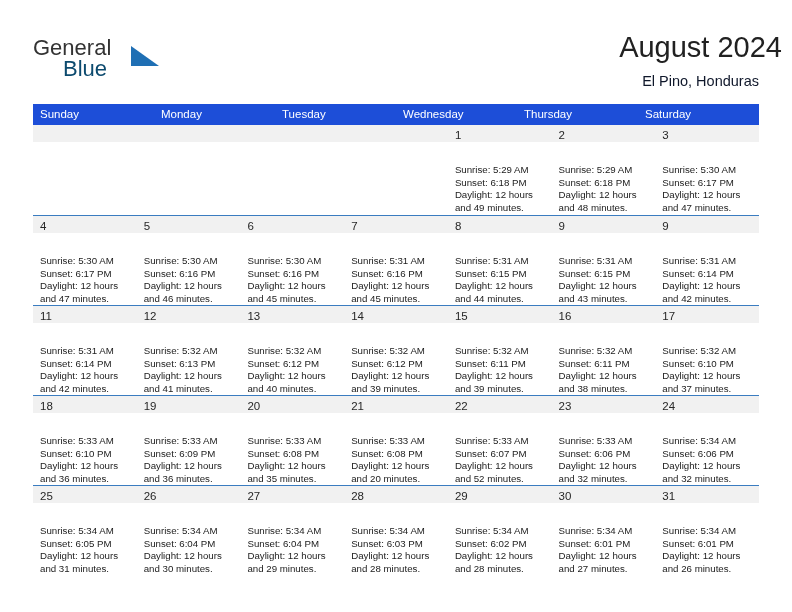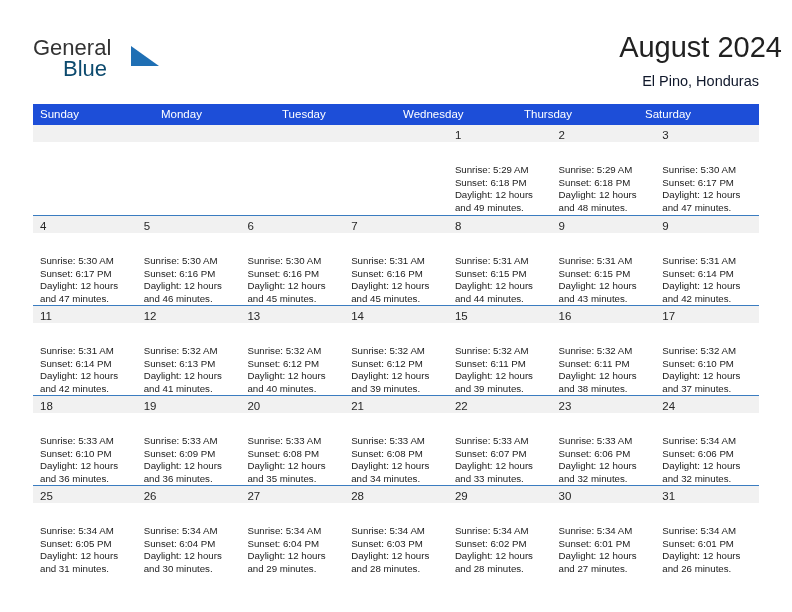--- a/index.html
+++ b/index.html
@@ -392,30 +392,30 @@
               <div>Daylight: 12 hours</div>
               <div>and 35 minutes.</div>
             </div>
           </div>
           <div class="day-cell">
             <div class="day-number-band"><span class="day-number">21</span></div>
             <div class="day-info">
               <div>Sunrise: 5:33 AM</div>
               <div>Sunset: 6:08 PM</div>
               <div>Daylight: 12 hours</div>
-              <div>and 34 minutes.</div>
+              <div>and 20 minutes.</div>
             </div>
           </div>
           <div class="day-cell">
             <div class="day-number-band"><span class="day-number">22</span></div>
             <div class="day-info">
               <div>Sunrise: 5:33 AM</div>
               <div>Sunset: 6:07 PM</div>
               <div>Daylight: 12 hours</div>
-              <div>and 33 minutes.</div>
+              <div>and 52 minutes.</div>
             </div>
           </div>
           <div class="day-cell">
             <div class="day-number-band"><span class="day-number">23</span></div>
             <div class="day-info">
               <div>Sunrise: 5:33 AM</div>
               <div>Sunset: 6:06 PM</div>
               <div>Daylight: 12 hours</div>
               <div>and 32 minutes.</div>
             </div>

